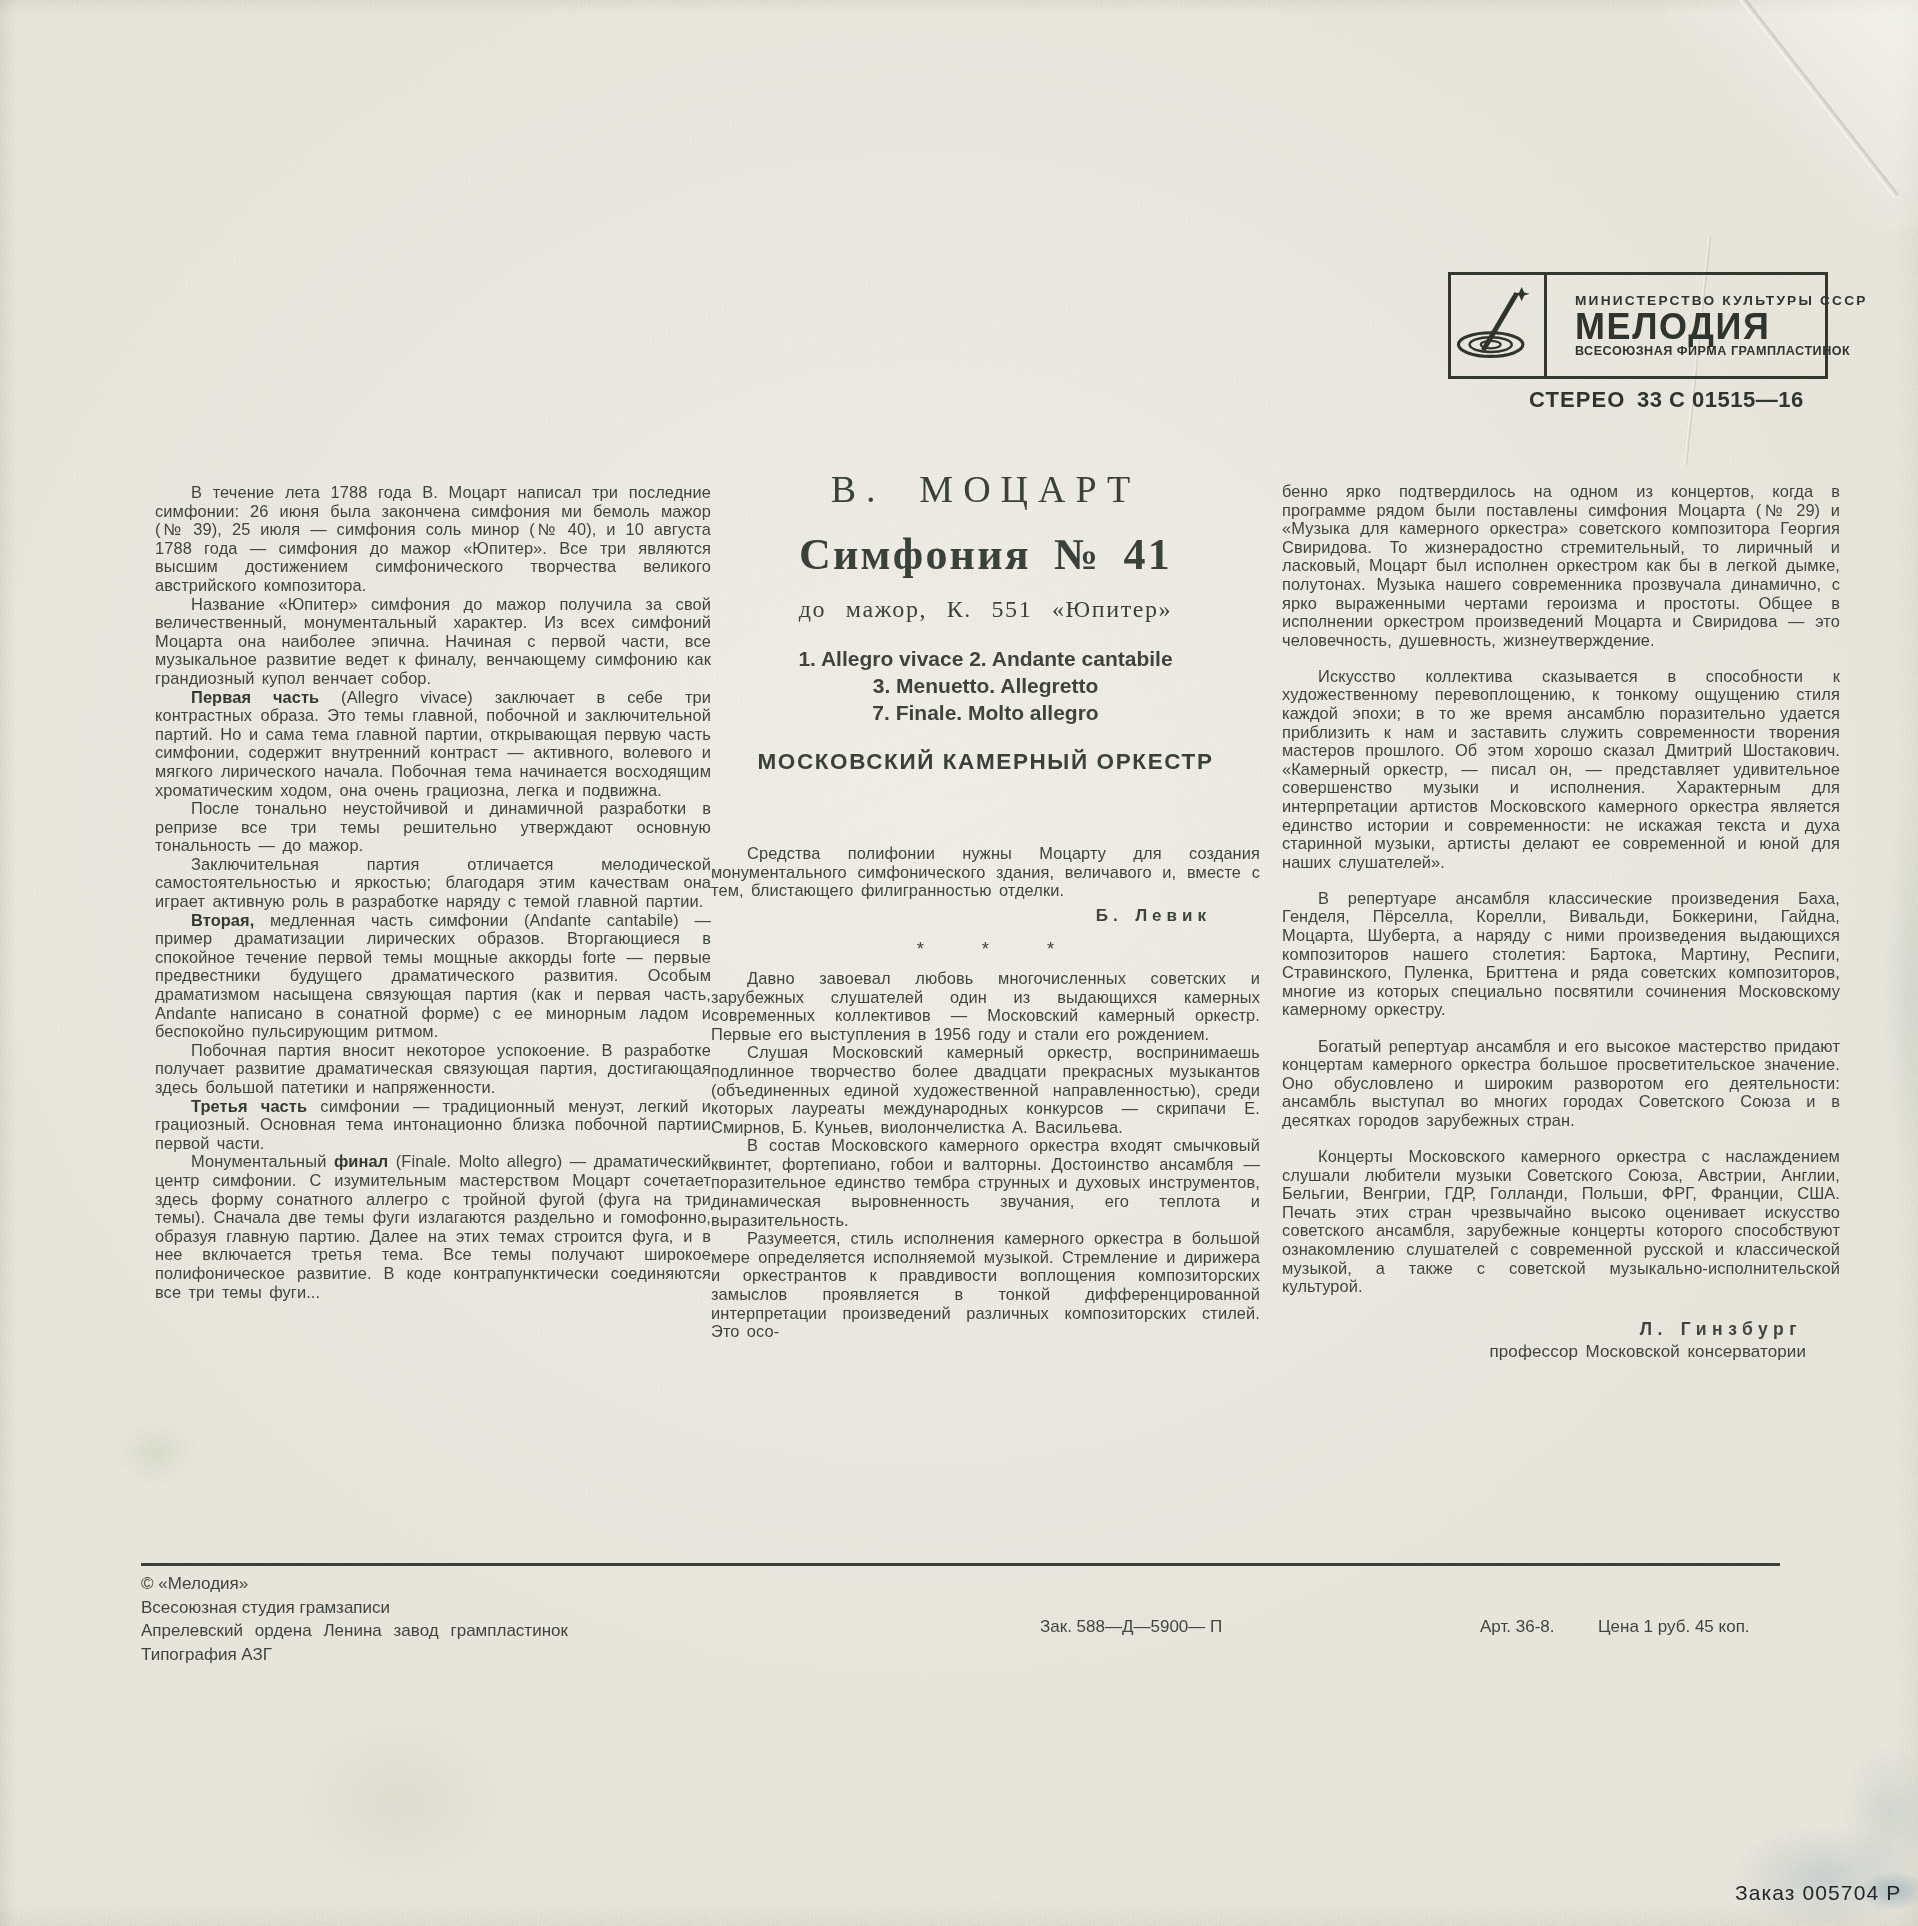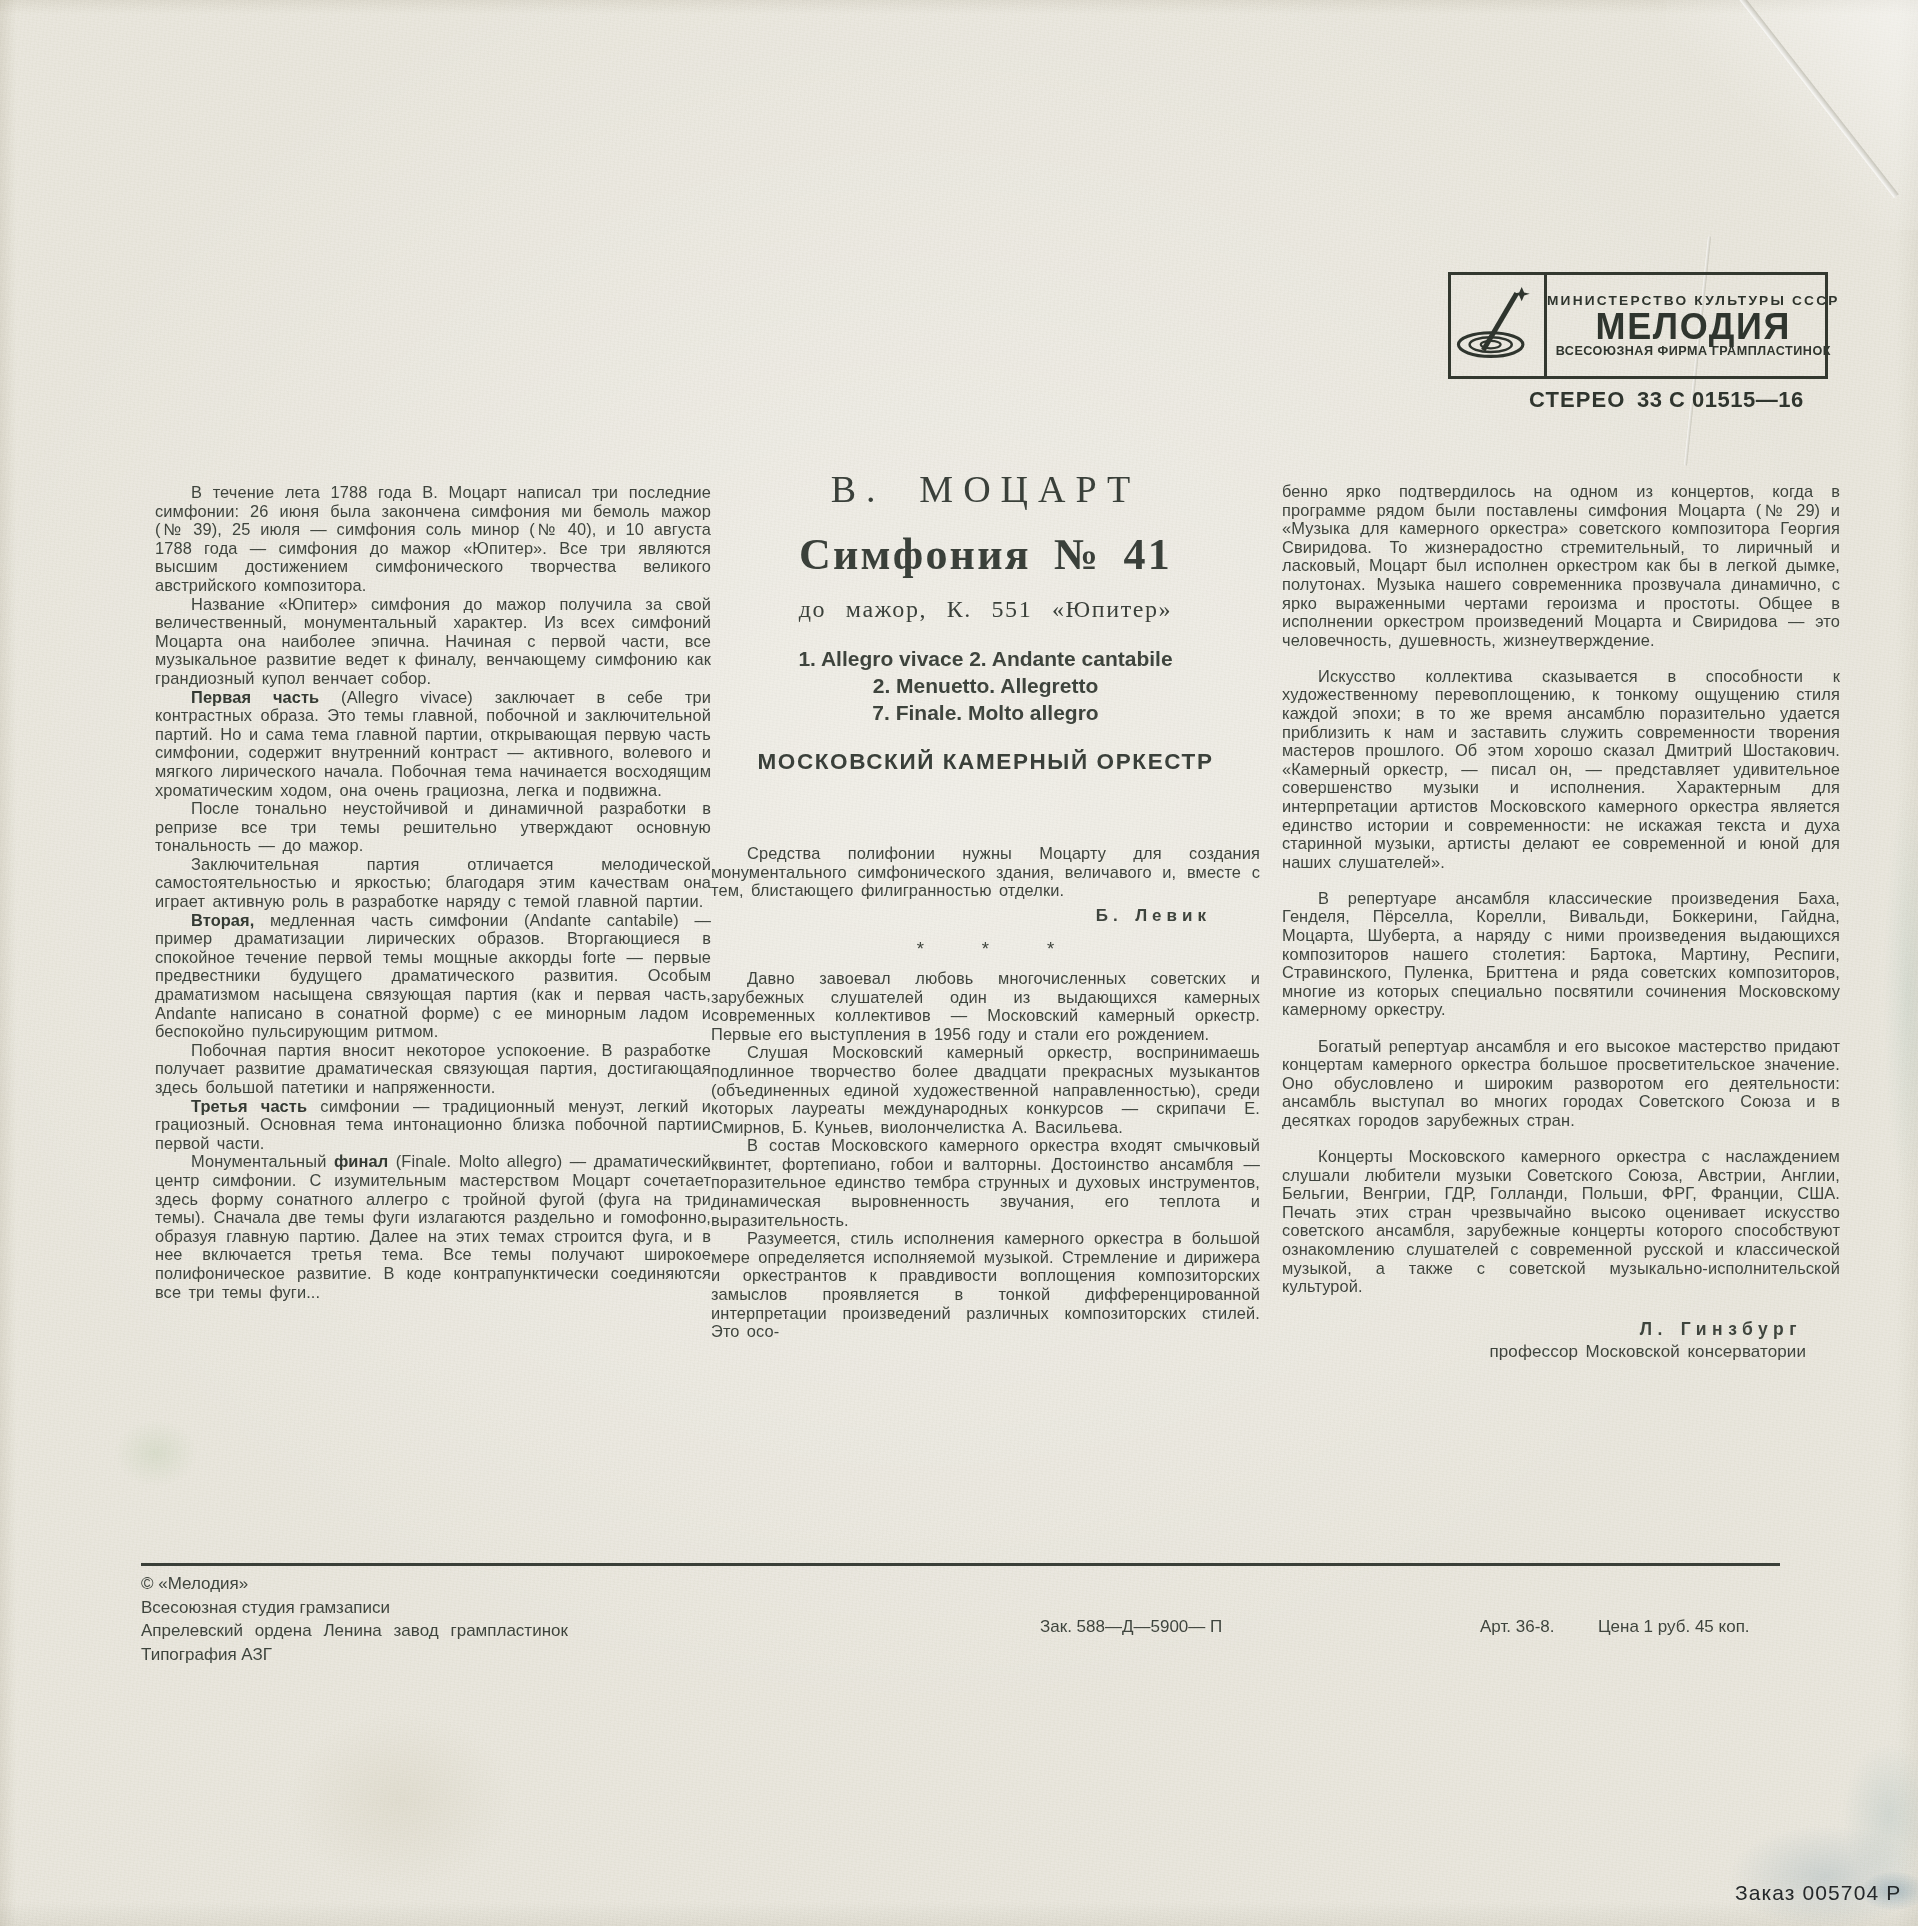--- a/index.html
+++ b/index.html
@@ -39,21 +39,21 @@
   .stain-bl{left:285px;top:1710px;width:230px;height:181px;border-radius:50%;
     background:radial-gradient(ellipse at center, rgba(185,178,150,0.18), rgba(185,178,150,0) 70%);}
   .teal-edge{left:1864px;top:691px;width:55px;height:603px;
     background:radial-gradient(ellipse 33px 274px at 80% 50%, rgba(110,160,150,0.12), rgba(110,160,150,0) 75%);}
 
   
   .logo-box{position:absolute;left:1448px;top:272px;width:380px;height:107px;
     border:3.8px solid #33382f;display:flex;box-sizing:border-box;}
   .logo-cell{width:127px;border-right:3.8px solid #33382f;box-sizing:border-box;
     display:flex;align-items:center;justify-content:center;}
-  .brand-cell{flex:1;display:flex;flex-direction:column;align-items:center;justify-content:center;color:#2f352e;}
+  .brand-cell{flex:1;display:flex;flex-direction:column;align-items:flex-start;justify-content:center;color:#2f352e;margin-left:28px;}
   .ministry{font-size:13.7px;font-weight:700;letter-spacing:2.2px;white-space:nowrap;}
   .brand{font-size:36px;font-weight:700;letter-spacing:1.6px;line-height:1.02;transform:scaleY(1.05);white-space:nowrap;}
   .firm{font-size:12.6px;font-weight:700;letter-spacing:0.5px;white-space:nowrap;}
   .stereo-row{position:absolute;left:1448px;top:387px;width:380px;color:#2f352e;}
   .stereo{position:absolute;left:81px;font-size:22px;font-weight:700;letter-spacing:1.1px;}
   .catalog{position:absolute;left:189px;font-size:22px;font-weight:700;letter-spacing:0.5px;white-space:nowrap;}
 
   
   .col{position:absolute;font-size:16.4px;line-height:18.6px;word-spacing:2.7px;letter-spacing:0.1px;text-align:justify;}
   .col-left{left:155px;top:483px;width:556px;}
@@ -125,21 +125,21 @@
     <span class="stereo">СТЕРЕО</span>
     <span class="catalog">33 С 01515—16</span>
   </div>
 
   <div class="title-block">
     <div class="composer">В. МОЦАРТ</div>
     <div class="work">Симфония № 41</div>
     <div class="subtitle">до мажор, К. 551 «Юпитер»</div>
     <div class="movements">
       <div>1. Allegro vivace 2. Andante cantabile</div>
-      <div>2. Menuetto. Allegretto</div>
+      <div>3. Menuetto. Allegretto</div>
       <div>7. Finale. Molto allegro</div>
     </div>
     <div class="orchestra">МОСКОВСКИЙ КАМЕРНЫЙ ОРКЕСТР</div>
   </div>
 
   <div class="col col-left">
       <p class="para"><span>В течение лета 1788 года В. Моцарт написал три последние симфонии: 26 июня была закончена симфония ми бемоль мажор (№ 39), 25 июля — симфония соль минор (№ 40), и 10 августа 1788 года — симфония до мажор «Юпитер». Все три являются высшим достижением симфонического творчества великого австрийского композитора.</span></p>
       <p class="para"><span>Название «Юпитер» симфония до мажор получила за свой величественный, монументальный характер. Из всех симфоний Моцарта она наиболее эпична. Начиная с первой части, все музыкальное развитие ведет к финалу, венчающему симфонию как грандиозный купол венчает собор.</span></p>
       <p class="para"><span class="b">Первая часть</span><span> (Allegro vivace) заключает в себе три контрастных образа. Это темы главной, побочной и заключительной партий. Но и сама тема главной партии, открывающая первую часть симфонии, содержит внутренний контраст — активного, волевого и мягкого лирического начала. Побочная тема начинается восходящим хроматическим ходом, она очень грациозна, легка и подвижна.</span></p>
       <p class="para"><span>После тонально неустойчивой и динамичной разработки в репризе все три темы решительно утверждают основную тональность — до мажор.</span></p>

